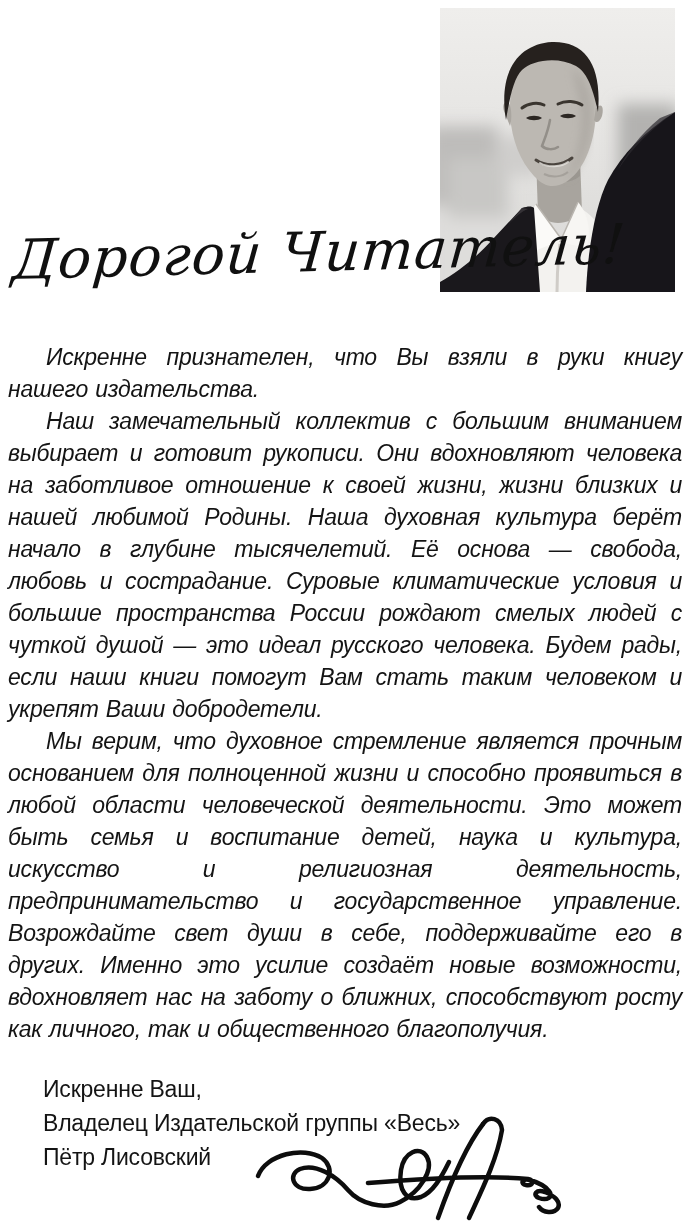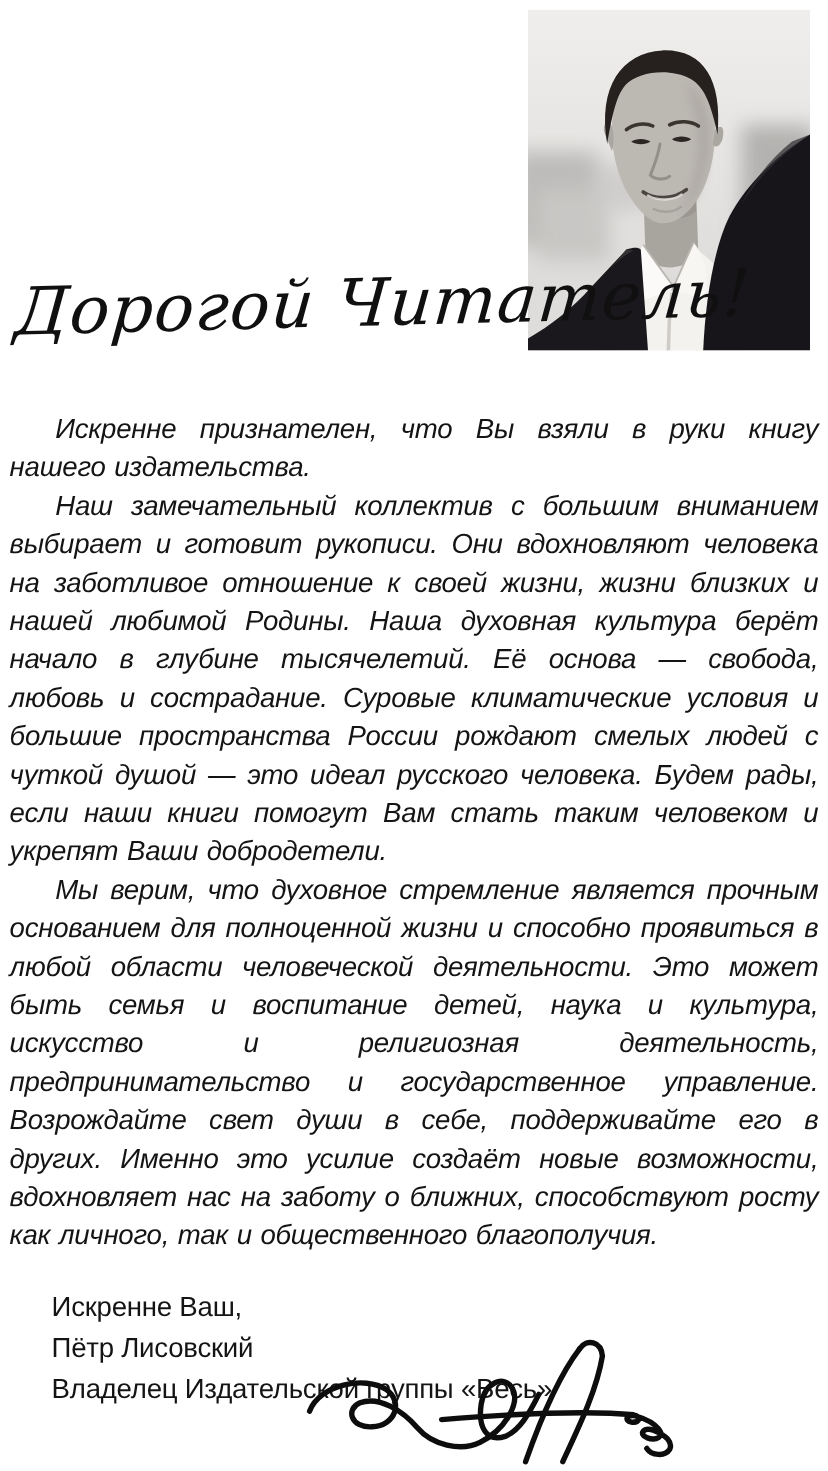--- a/index.html
+++ b/index.html
@@ -152,22 +152,22 @@
   <div class="heading">Дорогой Читатель!</div>
 
   <div class="body-text">
     <p>Искренне признателен, что Вы взяли в руки книгу нашего издательства.</p>
     <p>Наш замечательный коллектив с большим вниманием выбирает и готовит рукописи. Они вдохновляют человека на заботливое отношение к своей жизни, жизни близких и нашей любимой Родины. Наша духовная культура берёт начало в глубине тысячелетий. Её основа — свобода, любовь и сострадание. Суровые климатические условия и большие пространства России рождают смелых людей с чуткой душой — это идеал русского человека. Будем рады, если наши книги помогут Вам стать таким человеком и укрепят Ваши добродетели.</p>
     <p>Мы верим, что духовное стремление является прочным основанием для полноценной жизни и способно проявиться в любой области человеческой деятельности. Это может быть семья и воспитание детей, наука и культура, искусство и религиозная деятельность, предпринимательство и государственное управление. Возрождайте свет души в себе, поддерживайте его в других. Именно это усилие создаёт новые возможности, вдохновляет нас на заботу о ближних, способствуют росту как личного, так и общественного благополучия.</p>
   </div>
 
   <div class="closing">
     <div>Искренне Ваш,</div>
+    <div>Владелец Издательской группы «Весь»</div>
     <div>Пётр Лисовский</div>
-    <div>Владелец Издательской группы «Весь»</div>
   </div>
 
   <svg class="signature" viewBox="0 0 450 126" xmlns="http://www.w3.org/2000/svg" role="img">
     <g fill="none" stroke="#0d0d0d" stroke-width="4.5" stroke-linecap="round" stroke-linejoin="round">
 
       <path d="M 18 76
                C 26 54, 64 46, 82 58
                C 96 68, 90 88, 70 89
                C 52 90, 48 74, 60 69
                C 76 63, 96 76, 108 90

